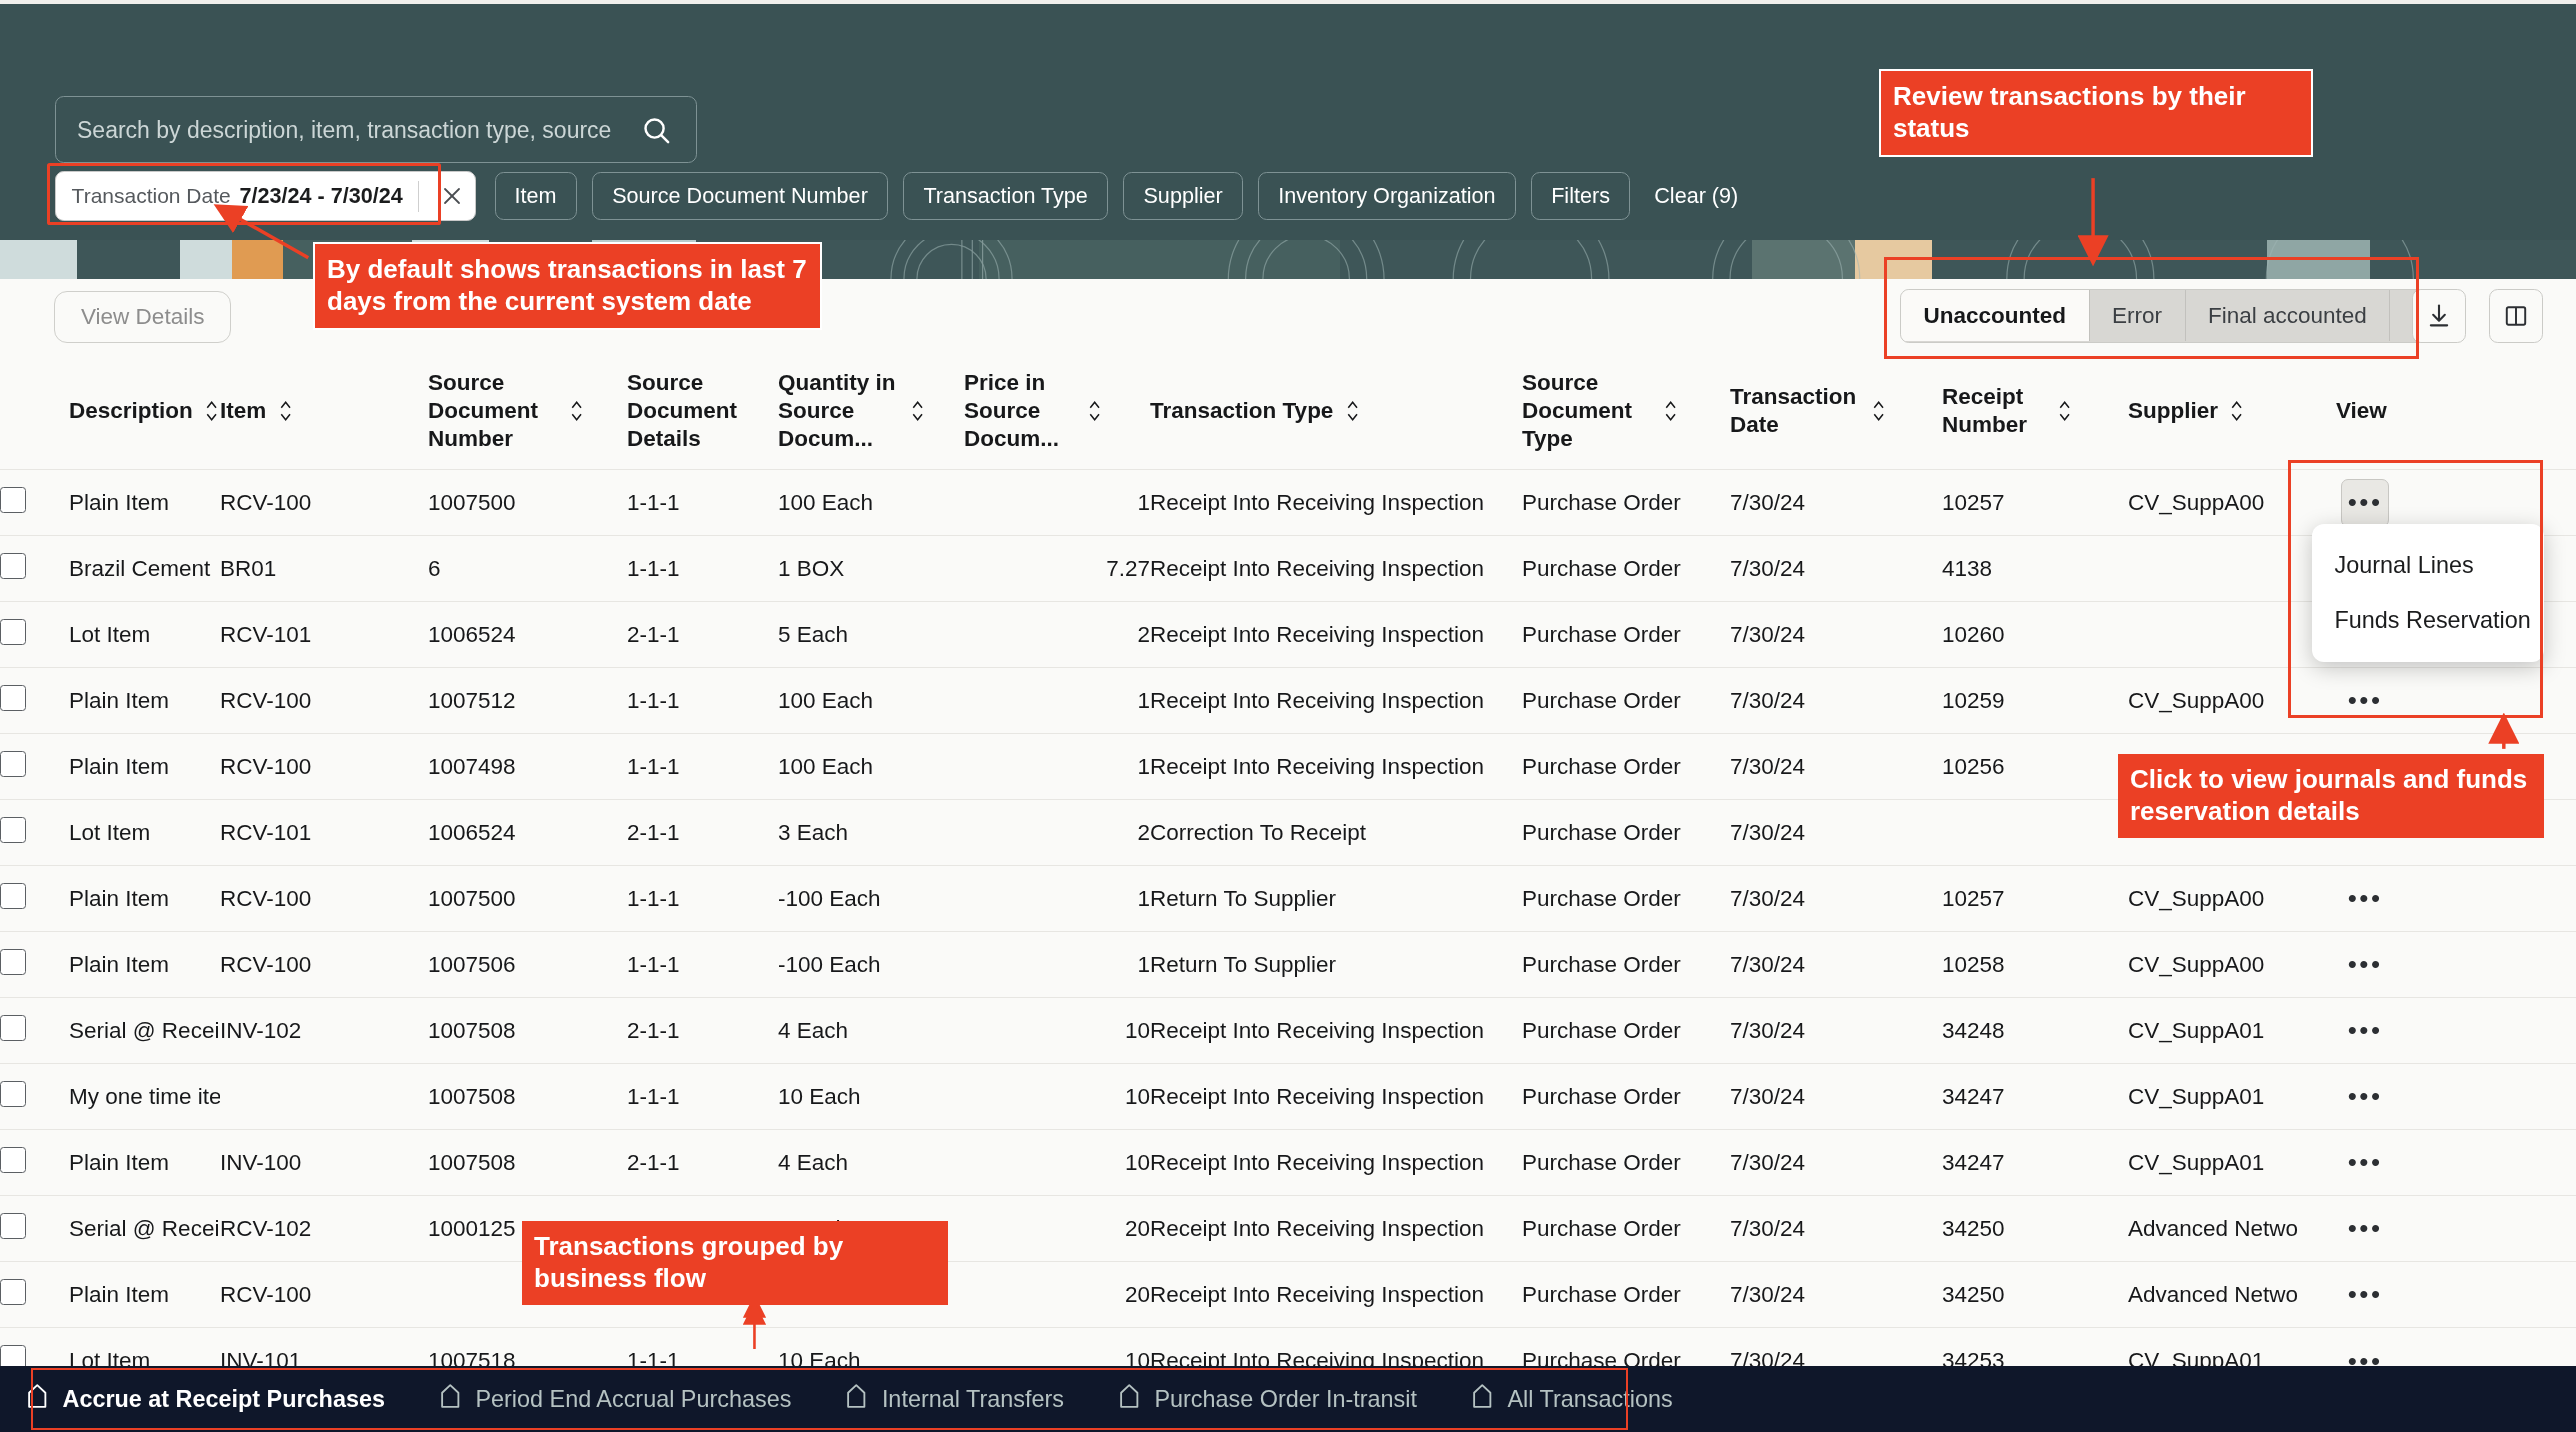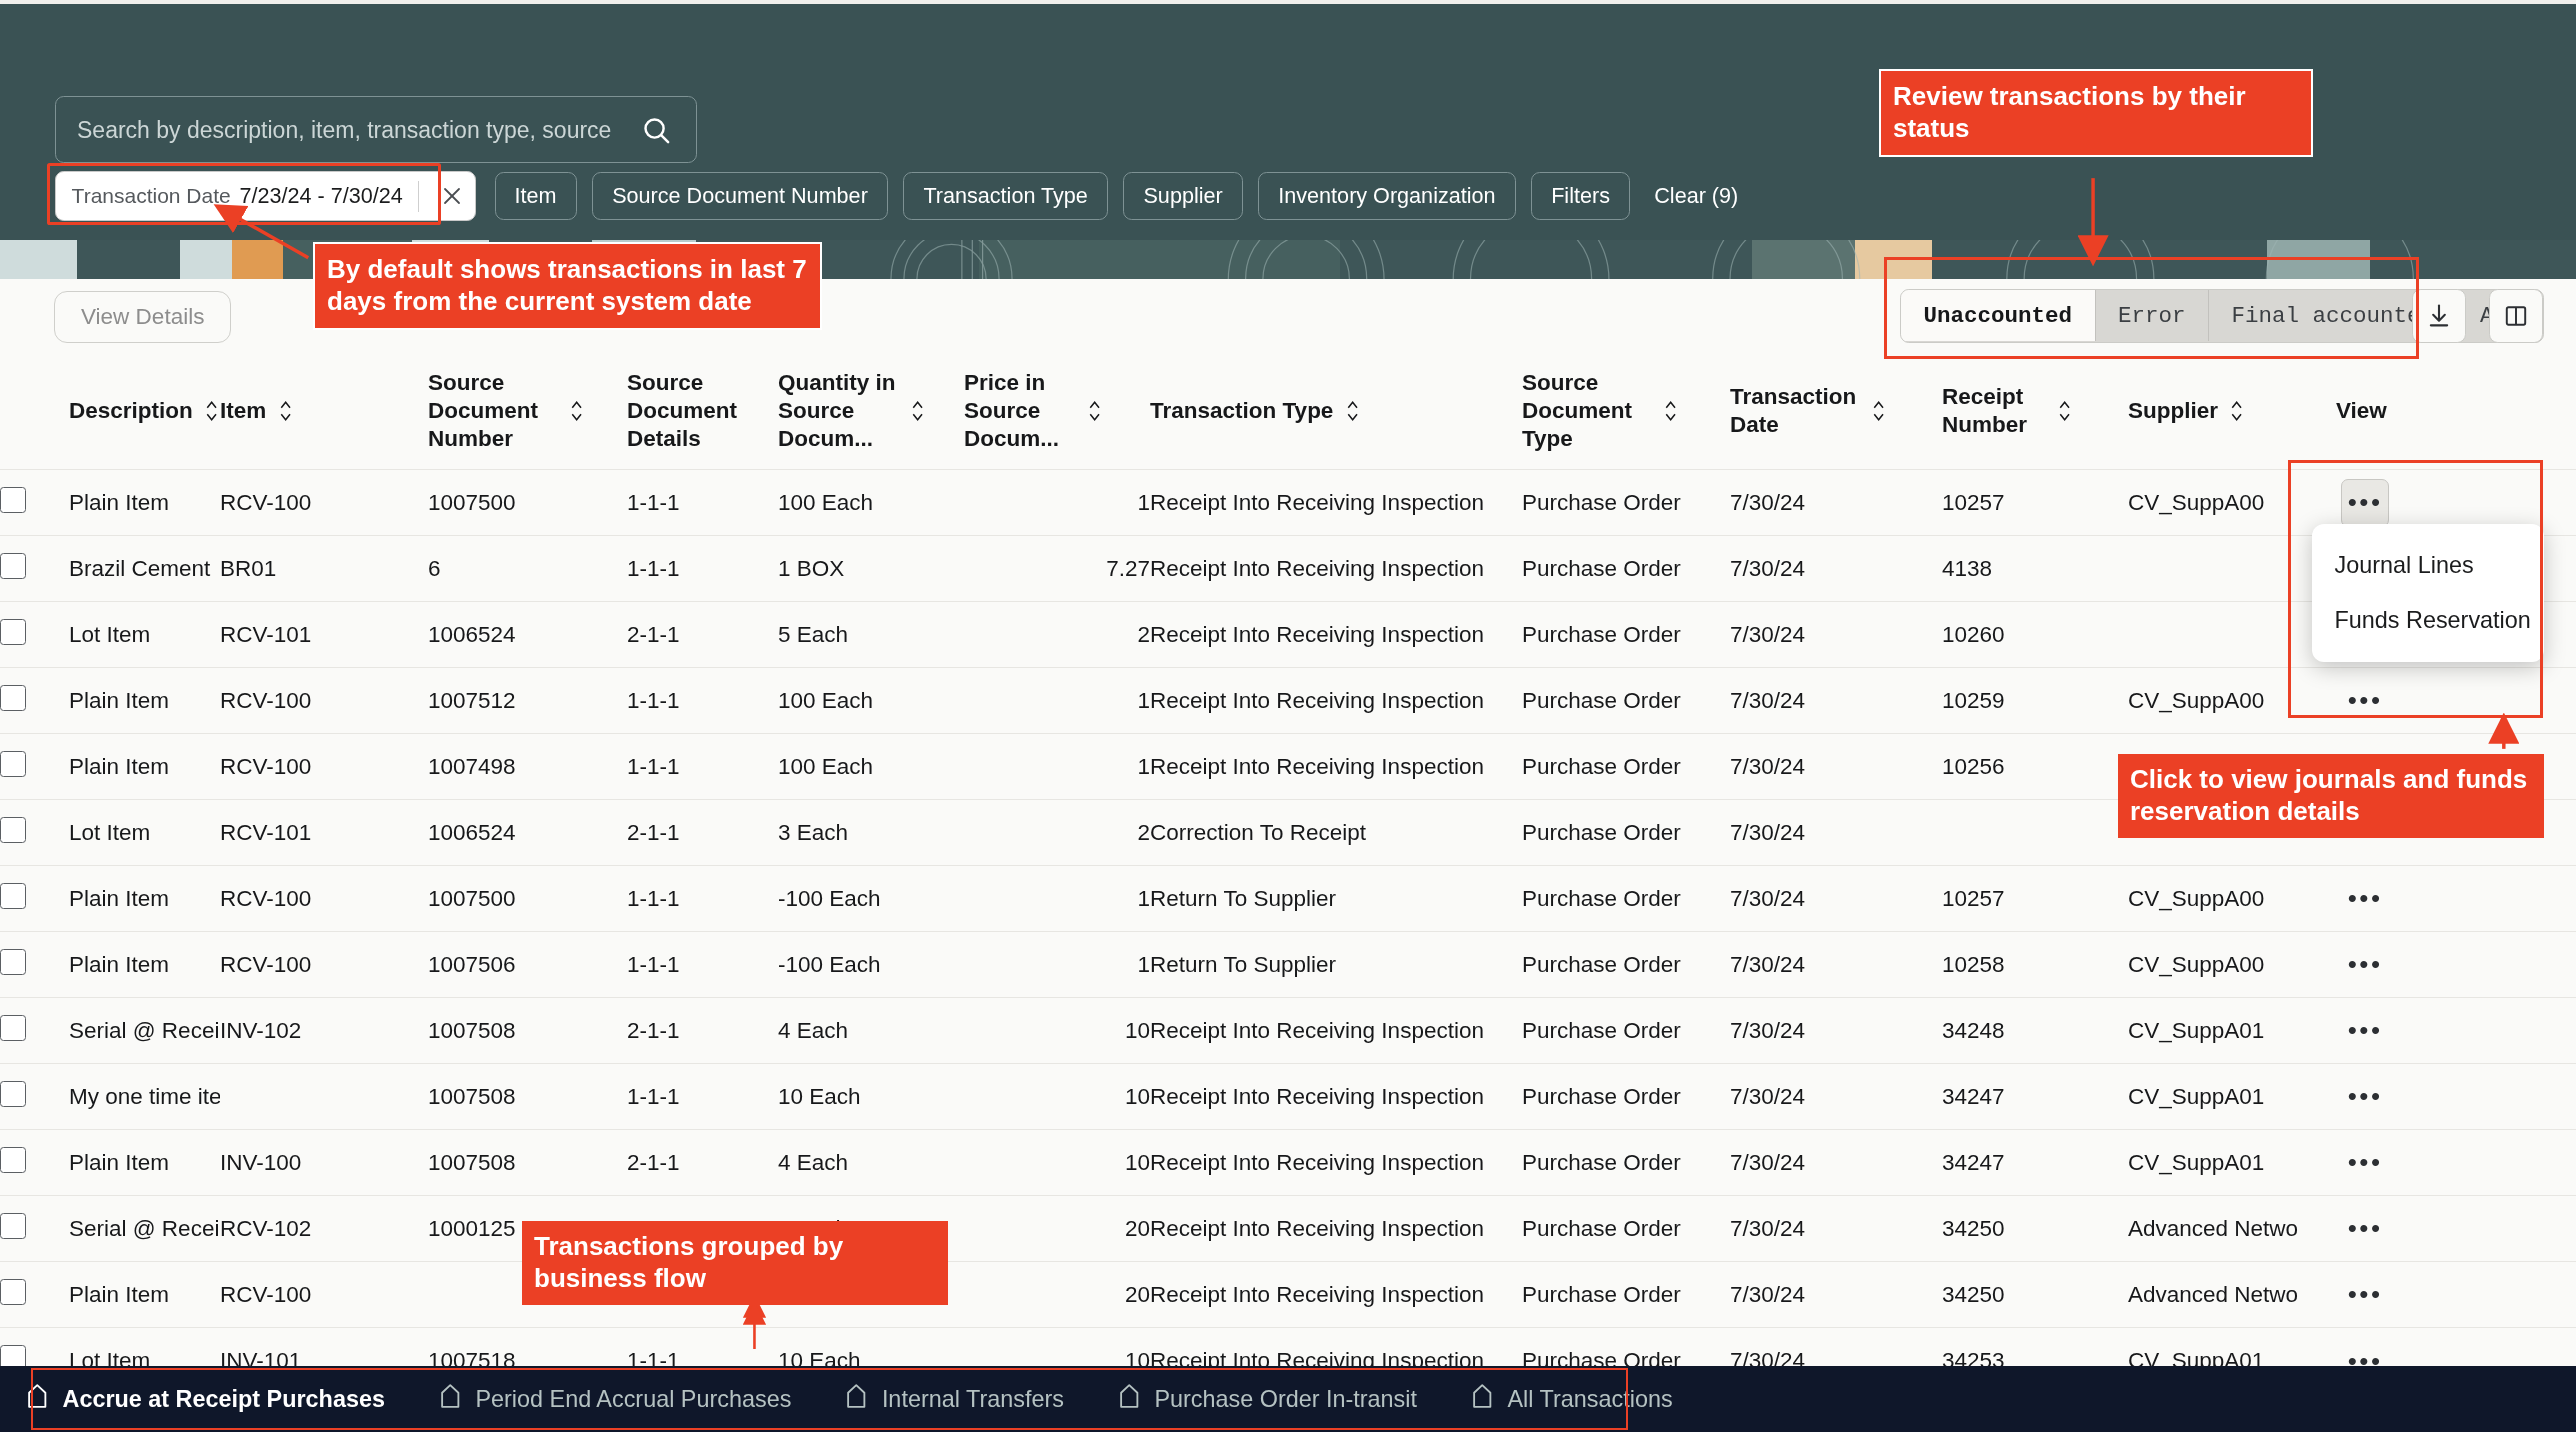--- a/index.html
+++ b/index.html
@@ -90,21 +90,21 @@
   }
   .chip-date {
     background: #ffffff;
     border: 0.9px solid #c9c9c9;
     color: #44484c;
     padding: 0 0 0 15.6px;
     height: 50px;
     margin-right: 19px;
   }
   .chip-date .lbl { font-size: 21px; color: #55595d; }
-  .chip-date .val { font-size: 21.6px; font-weight: normal; color: #1b1c1d; margin-left: 8.7px; }
+  .chip-date .val { font-size: 21.6px; font-weight: bold; color: #1b1c1d; margin-left: 8.7px; }
   .chip-date .divider {
     width: 0.9px; height: 31px; background: #cfcfcf; margin: 0 10.4px 0 15.6px;
   }
   .chip-date .xbtn {
     width: 45px; height: 48px;
     display:flex; align-items:center; justify-content:center;
     cursor: pointer;
   }
   .chip-clear {
     border: none;
@@ -174,21 +174,20 @@
   }
   .seg-group {
     position: absolute;
     left: 1900px; top: 10.4px;
     height: 54px;
     display: flex;
     border: 1.3px solid #cbcbc7;
     border-radius: 8.7px;
     overflow: hidden;
     background: #d8d7d3;
-    font-family: Liberation Mono, monospace;
   }
   .seg {
     height: 51px;
     display: flex; align-items: center; justify-content: center;
     padding: 0 22.5px;
     font-size: 22.5px;
     color: #3b3f43;
     background: #d8d7d3;
     border-right: 0.9px solid #c2c1bd;
     cursor: pointer;

